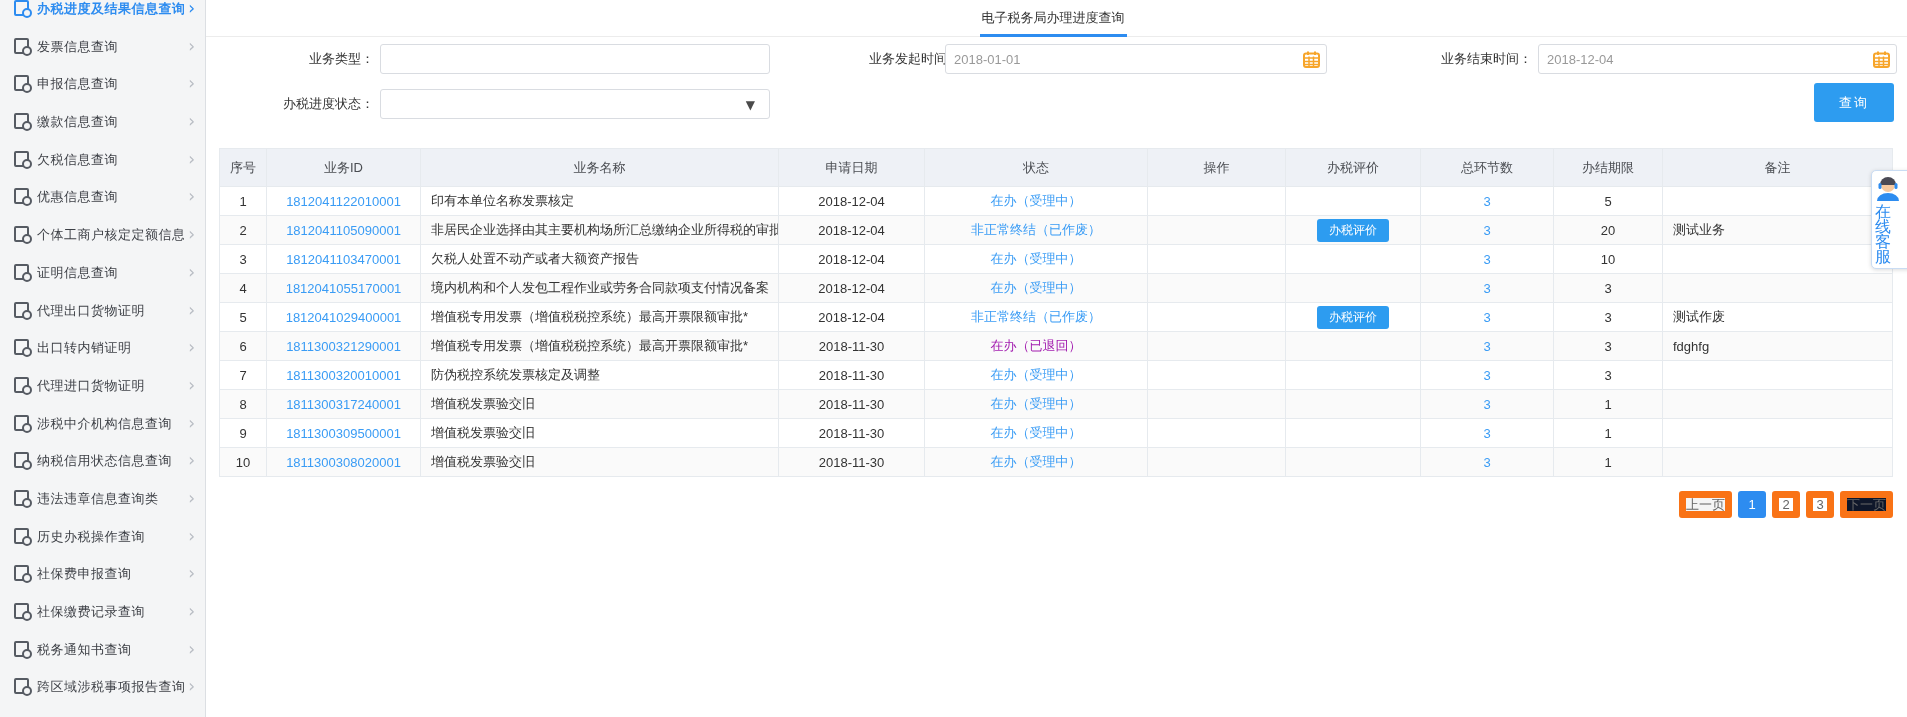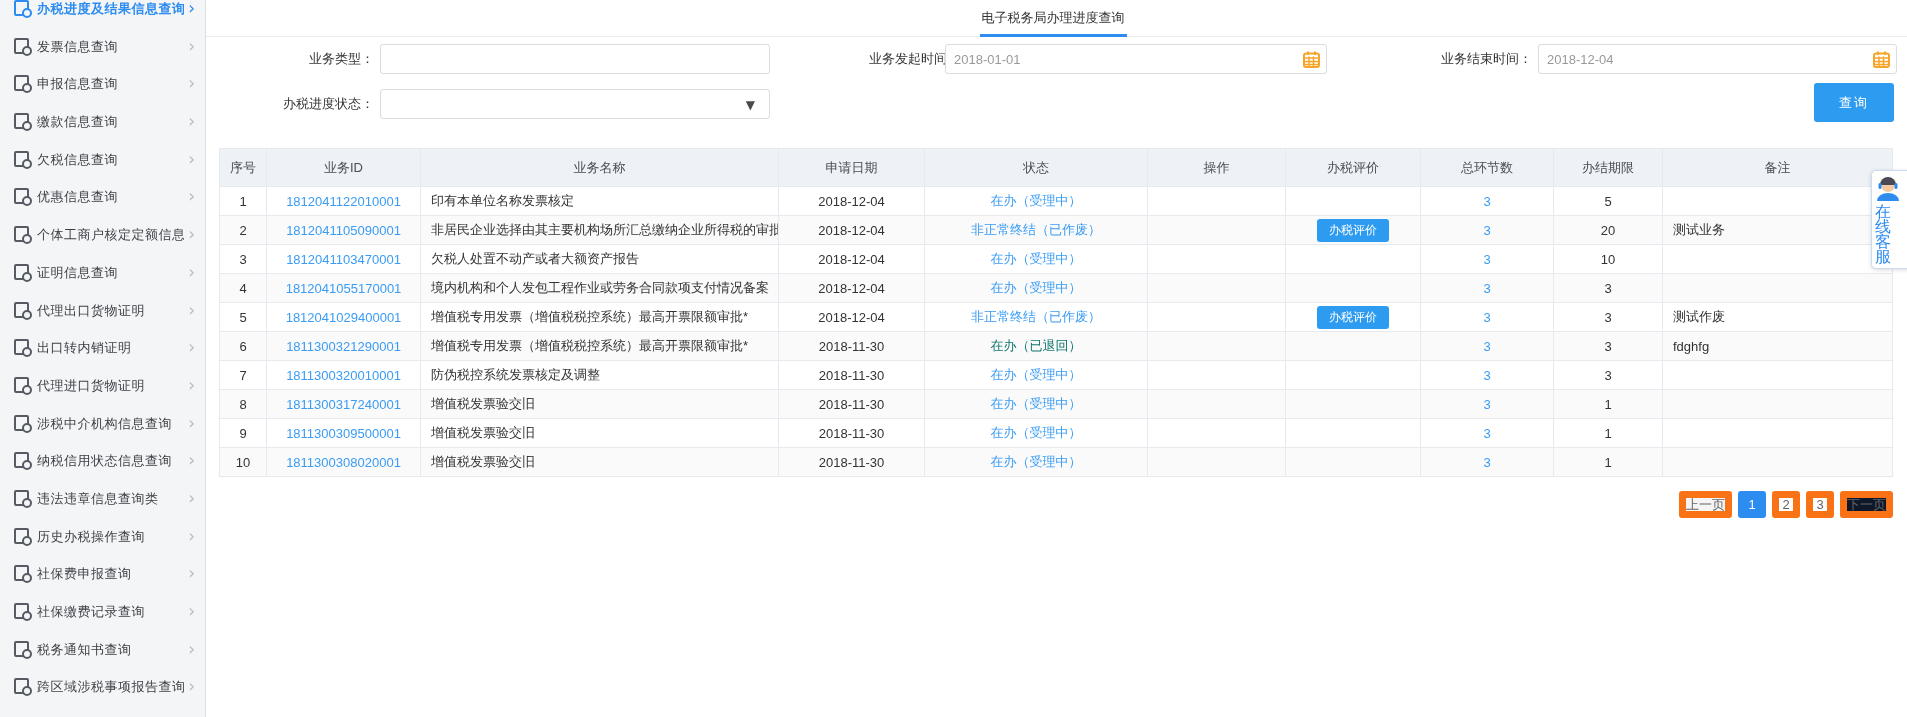--- a/index.html
+++ b/index.html
@@ -41,21 +41,21 @@
   
   .tbl-wrap { margin:0 15px 0 13px; }
   table { width:1673px; border-collapse:collapse; table-layout:fixed; }
   th, td { border:1px solid #e6eaee; height:29px; padding:0 6px; text-align:center; overflow:hidden;
     white-space:nowrap; font-weight:normal; }
   th { background:#eef1f6; color:#4a4d52; height:38px; }
   td.c-name, td.c-remark { text-align:left; padding-left:10px; }
   tbody tr:nth-child(even) td { background:#fafafa; }
   a.lnk { color:#3a9cf5; text-decoration:none; cursor:pointer; }
   .st-blue { color:#3a9cf5; cursor:pointer; }
-  .st-red { color:#0f766e; cursor:pointer;font-family:Liberation Serif, serif; }
+  .st-red { color:#a21caf; cursor:pointer;font-family:Liberation Serif, serif; }
   .eval-btn { background:#2d9cf0; color:#fff; border:none; border-radius:3px; height:23px; padding:0 12px;
     font-size:12px; cursor:pointer; font-family:inherit; }
 
   
   .pagination { display:flex; justify-content:flex-end; margin:14px 15px 0 0; gap:6px; }
   .pg-btn { min-width:28px; height:27px; border:7px solid #f97316; border-radius:3px; background:#fff;
     color:#666; font-size:13px; display:flex; align-items:center; justify-content:center; padding:0 0; cursor:pointer; }
   .pg-btn.nav { background:#f5f5f5; }
   .pg-btn.next { background:#0f172a; }
   .pg-btn.active { background:#2d8cf0; border-color:#2d8cf0; color:#fff; }

